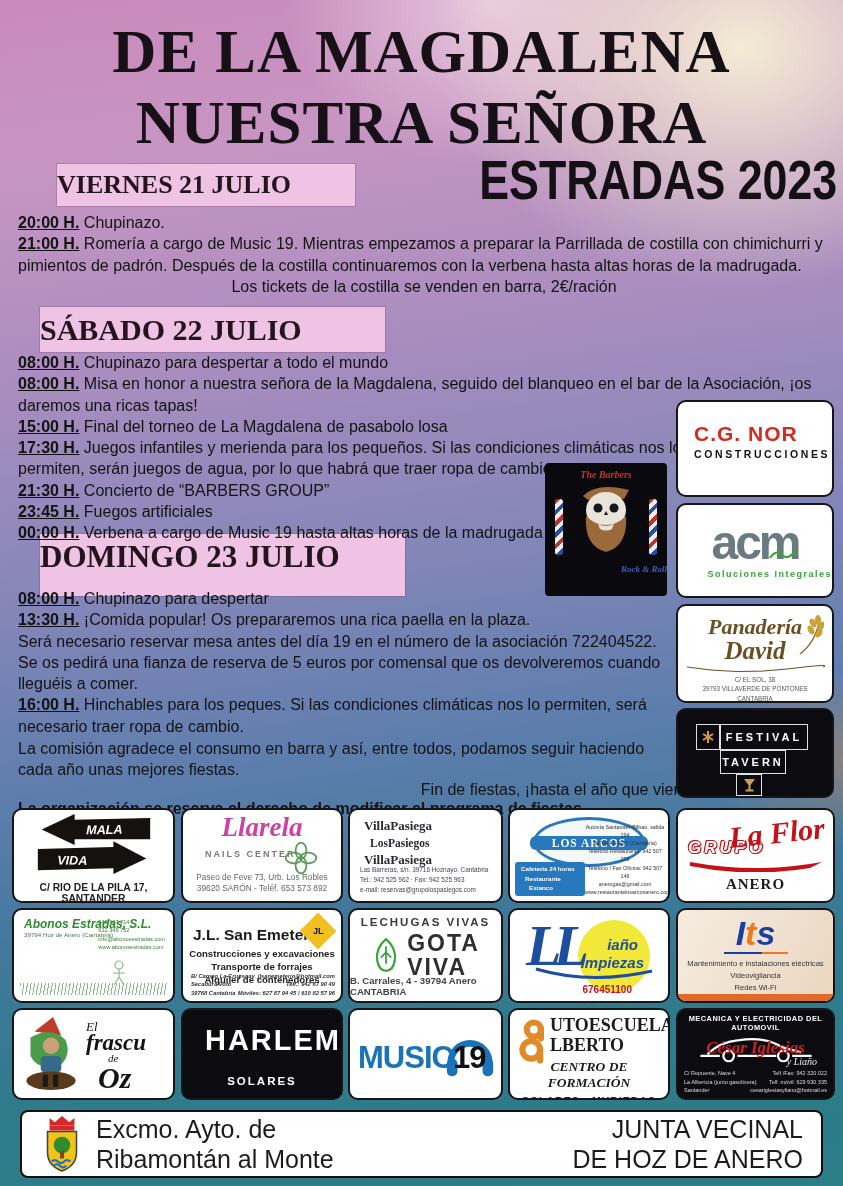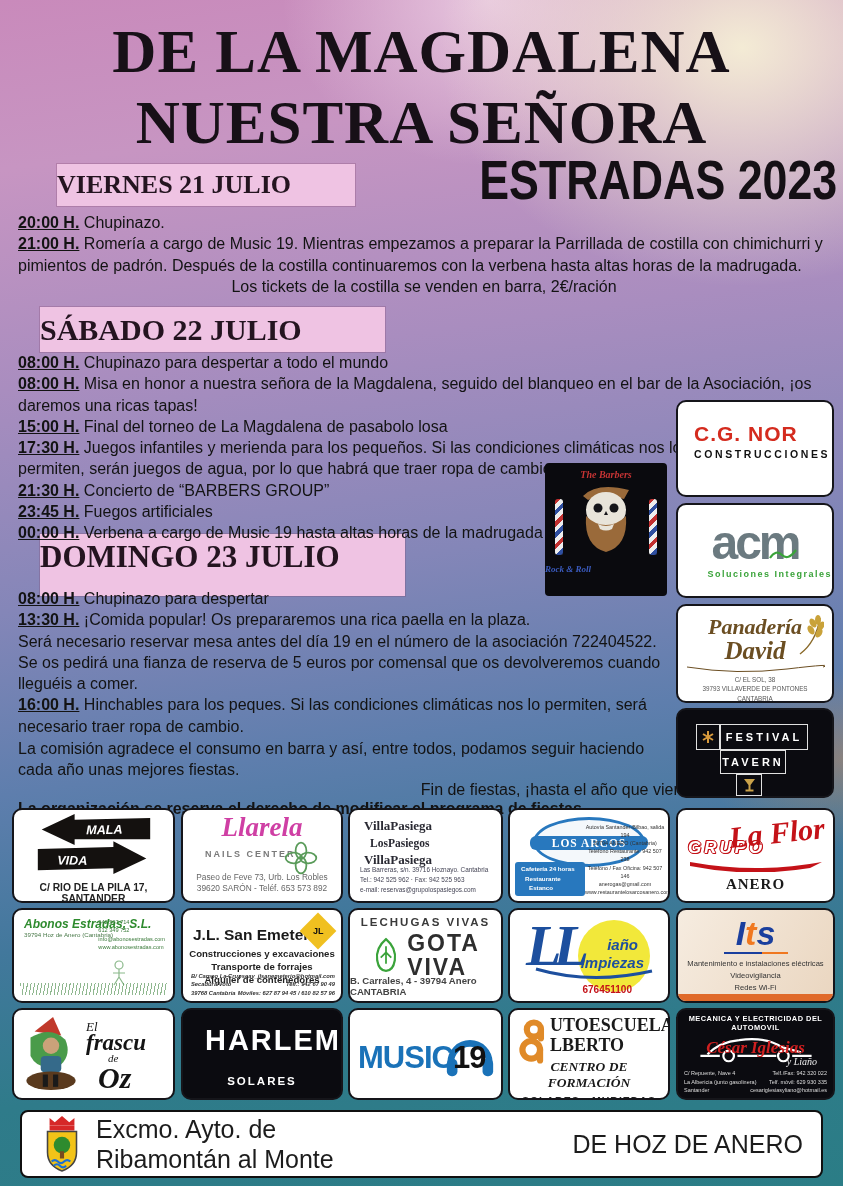--- a/index.html
+++ b/index.html
@@ -180,21 +180,21 @@
     <div class="barber-pole" style="right:10px;top:36px"></div>
     <svg width="70" height="84" viewBox="0 0 70 84" style="display:block;margin:2px auto 0">
       <path d="M12 14 q14 -14 46 -6 l-5 9 q-18 -6 -36 1z" fill="#9a6a3a"></path>
       <ellipse cx="35" cy="28" rx="20" ry="18" fill="#e8e4da"></ellipse>
       <circle cx="27" cy="26" r="4.5" fill="#15151a"></circle>
         <circle cx="43" cy="26" r="4.5" fill="#15151a"></circle>
       <path d="M33 33 l2 -4 l2 4 z" fill="#15151a"></path>
       <path d="M15 34 q-2 30 20 36 q22 -6 20 -36 q-9 9 -20 9 q-11 0 -20 -9z" fill="#9a6a3a"></path>
       <path d="M27 42 q8 4 16 0 l-2 5 q-6 3 -12 0z" fill="#e8e4da"></path>
     </svg>
-    <div style="text-align:left;color:#3b5bbf;font-family:'Liberation Serif',serif;font-style:italic;font-weight:700;font-size:9px;margin-top:-2px">Rock &amp; Roll</div>
+    <div style="text-align:right;color:#3b5bbf;font-family:'Liberation Serif',serif;font-style:italic;font-weight:700;font-size:9px;margin-top:-2px">Rock &amp; Roll</div>
   </div>
 
   <div class="cell" style="left:12px;top:808px;width:163px;height:95px">
     <svg width="118" height="62" viewBox="0 0 120 64" style="display:block;margin:4px auto 0">
       <polygon points="118,4 40,6 40,0 6,16 40,32 40,26 118,26" fill="#14110f"></polygon>
       <polygon points="2,36 80,34 80,28 114,46 80,62 80,56 2,58" fill="#14110f"></polygon>
       <text x="52" y="21" fill="#fff" font-size="13" font-style="italic" font-weight="bold" transform="rotate(-1 52 21)">MALA</text>
       <text x="22" y="52" fill="#fff" font-size="13" font-style="italic" font-weight="bold" transform="rotate(1 22 52)">VIDA</text>
     </svg>
     <div style="text-align:center;font-size:10.3px;font-weight:700;color:#222;margin-top:6px">C/ RIO DE LA PILA 17, SANTANDER</div>
@@ -419,17 +419,18 @@
       <circle cx="20" cy="29" r="8" fill="#2e8b2e"></circle>
       <rect x="18" y="35" width="4" height="7" fill="#7a4a1e"></rect>
       <path d="M10 45 q3 -3 6 0 t6 0 t6 0" stroke="#1a6fd4" stroke-width="2" fill="none"></path>
       <path d="M12 49 q3 -3 6 0 t6 0" stroke="#1a6fd4" stroke-width="2" fill="none"></path>
     </svg>
     <div class="footer-left">
       <div>Excmo. Ayto. de</div>
       <div>Ribamontán al Monte</div>
     </div>
     <div class="footer-right">
+      <div>JUNTA VECINAL</div>
       <div>DE HOZ DE ANERO</div>
     </div>
   </div>
 
 </div>
 
 </body></html>

